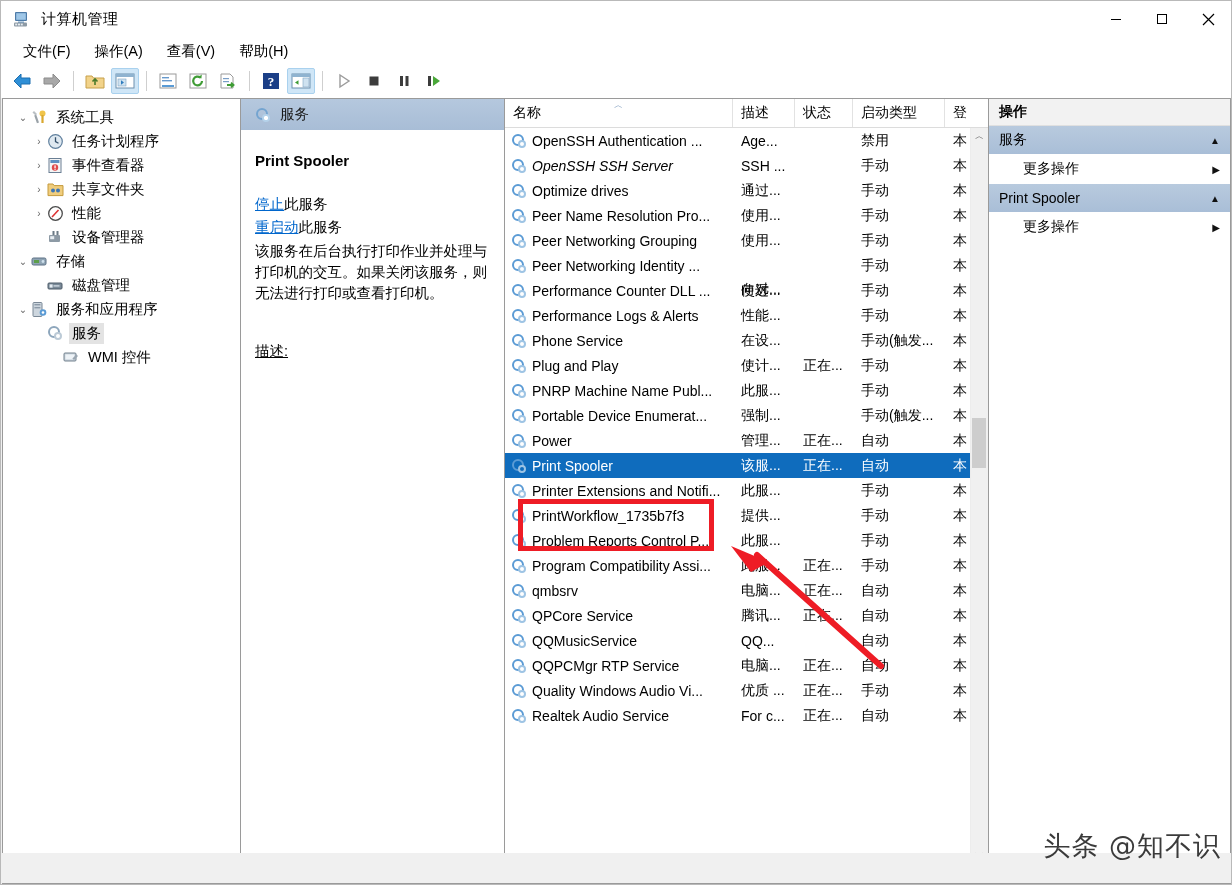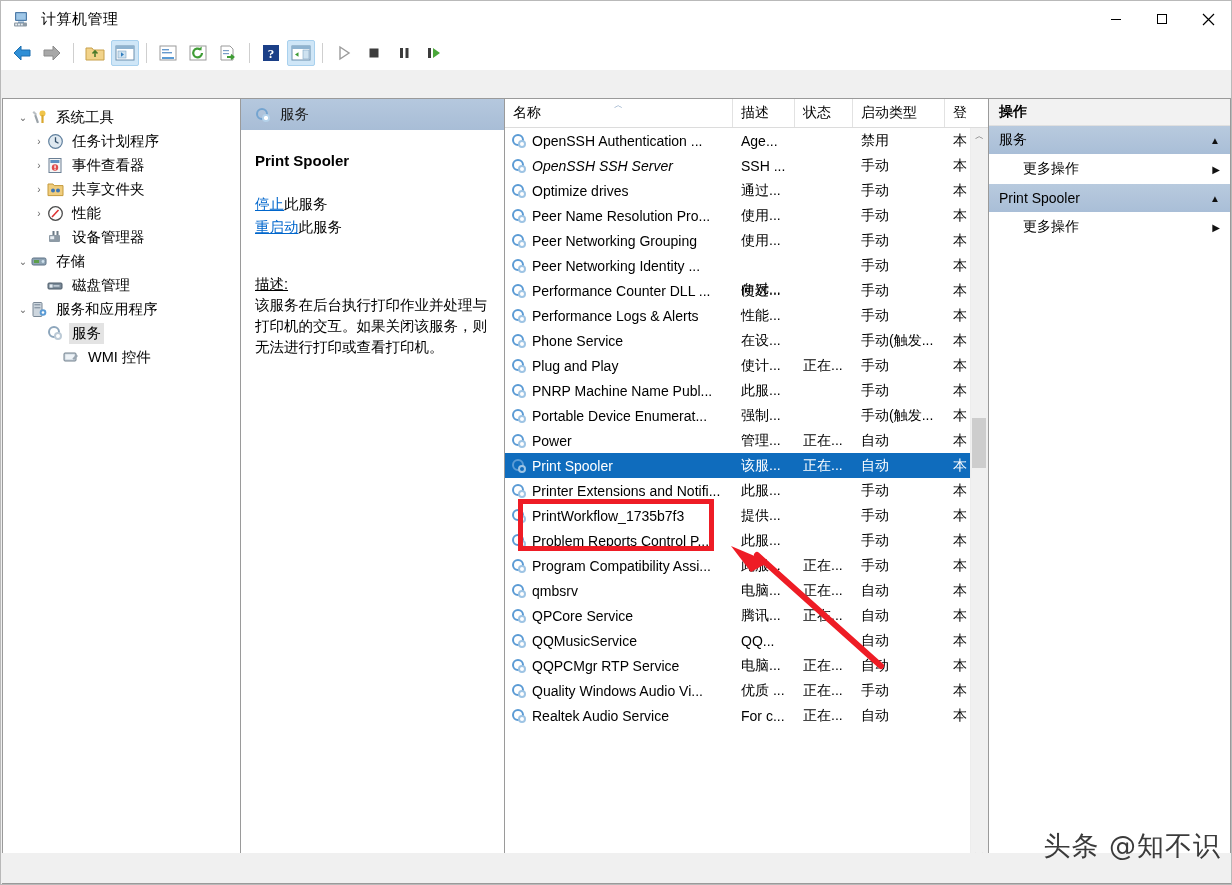--- a/index.html
+++ b/index.html
@@ -454,20 +454,26 @@
           </svg>
       </div>
       <div class="win-btn close">
         <svg width="13" height="13" viewBox="0 0 13 13">
             <path d="M1 1 L12 12 M12 1 L1 12" stroke="#000" stroke-width="1.2" fill="none"></path>
           </svg>
       </div>
     </div>
   </div>
 
+  <div id="menubar">
+    <div class="menu-item">文件(F)</div>
+    <div class="menu-item">操作(A)</div>
+    <div class="menu-item">查看(V)</div>
+    <div class="menu-item">帮助(H)</div>
+  </div>
 
   <div id="toolbar">
     <div class="tb-btn">
       <svg width="22" height="18" viewBox="0 0 22 18">
         <path d="M10 2 L3 9 L10 16 L10 12 L19 12 L19 6 L10 6 Z" fill="#2f8fd6" stroke="#1c6fb0" stroke-width="1"></path>
       </svg>
     </div>
     <div class="tb-btn">
       <svg width="22" height="18" viewBox="0 0 22 18">
         <path d="M12 2 L19 9 L12 16 L12 12 L3 12 L3 6 L12 6 Z" fill="#a8a8a8" stroke="#8b8b8b" stroke-width="1"></path>
@@ -695,22 +701,22 @@
           <span class="hdr-txt">服务</span>
         </div>
         <div id="detail-body">
           <div id="svc-title">Print Spooler</div>
           <div class="svc-link-line">
             <span class="svc-link">停止</span><span>此服务</span>
           </div>
           <div class="svc-link-line">
             <span class="svc-link">重启动</span><span>此服务</span>
           </div>
+          <div id="desc-text">该服务在后台执行打印作业并处理与打印机的交互。如果关闭该服务，则无法进行打印或查看打印机。</div>
           <div id="desc-label">描述:</div>
-          <div id="desc-text">该服务在后台执行打印作业并处理与打印机的交互。如果关闭该服务，则无法进行打印或查看打印机。</div>
         </div>
       </div>
 
       <div id="list-col">
         <div id="list-head">
           <div class="col-h" style="width:228px">
             <span class="caret">︿</span>
             <span>名称</span>
           </div>
           <div class="col-h" style="width:62px">

